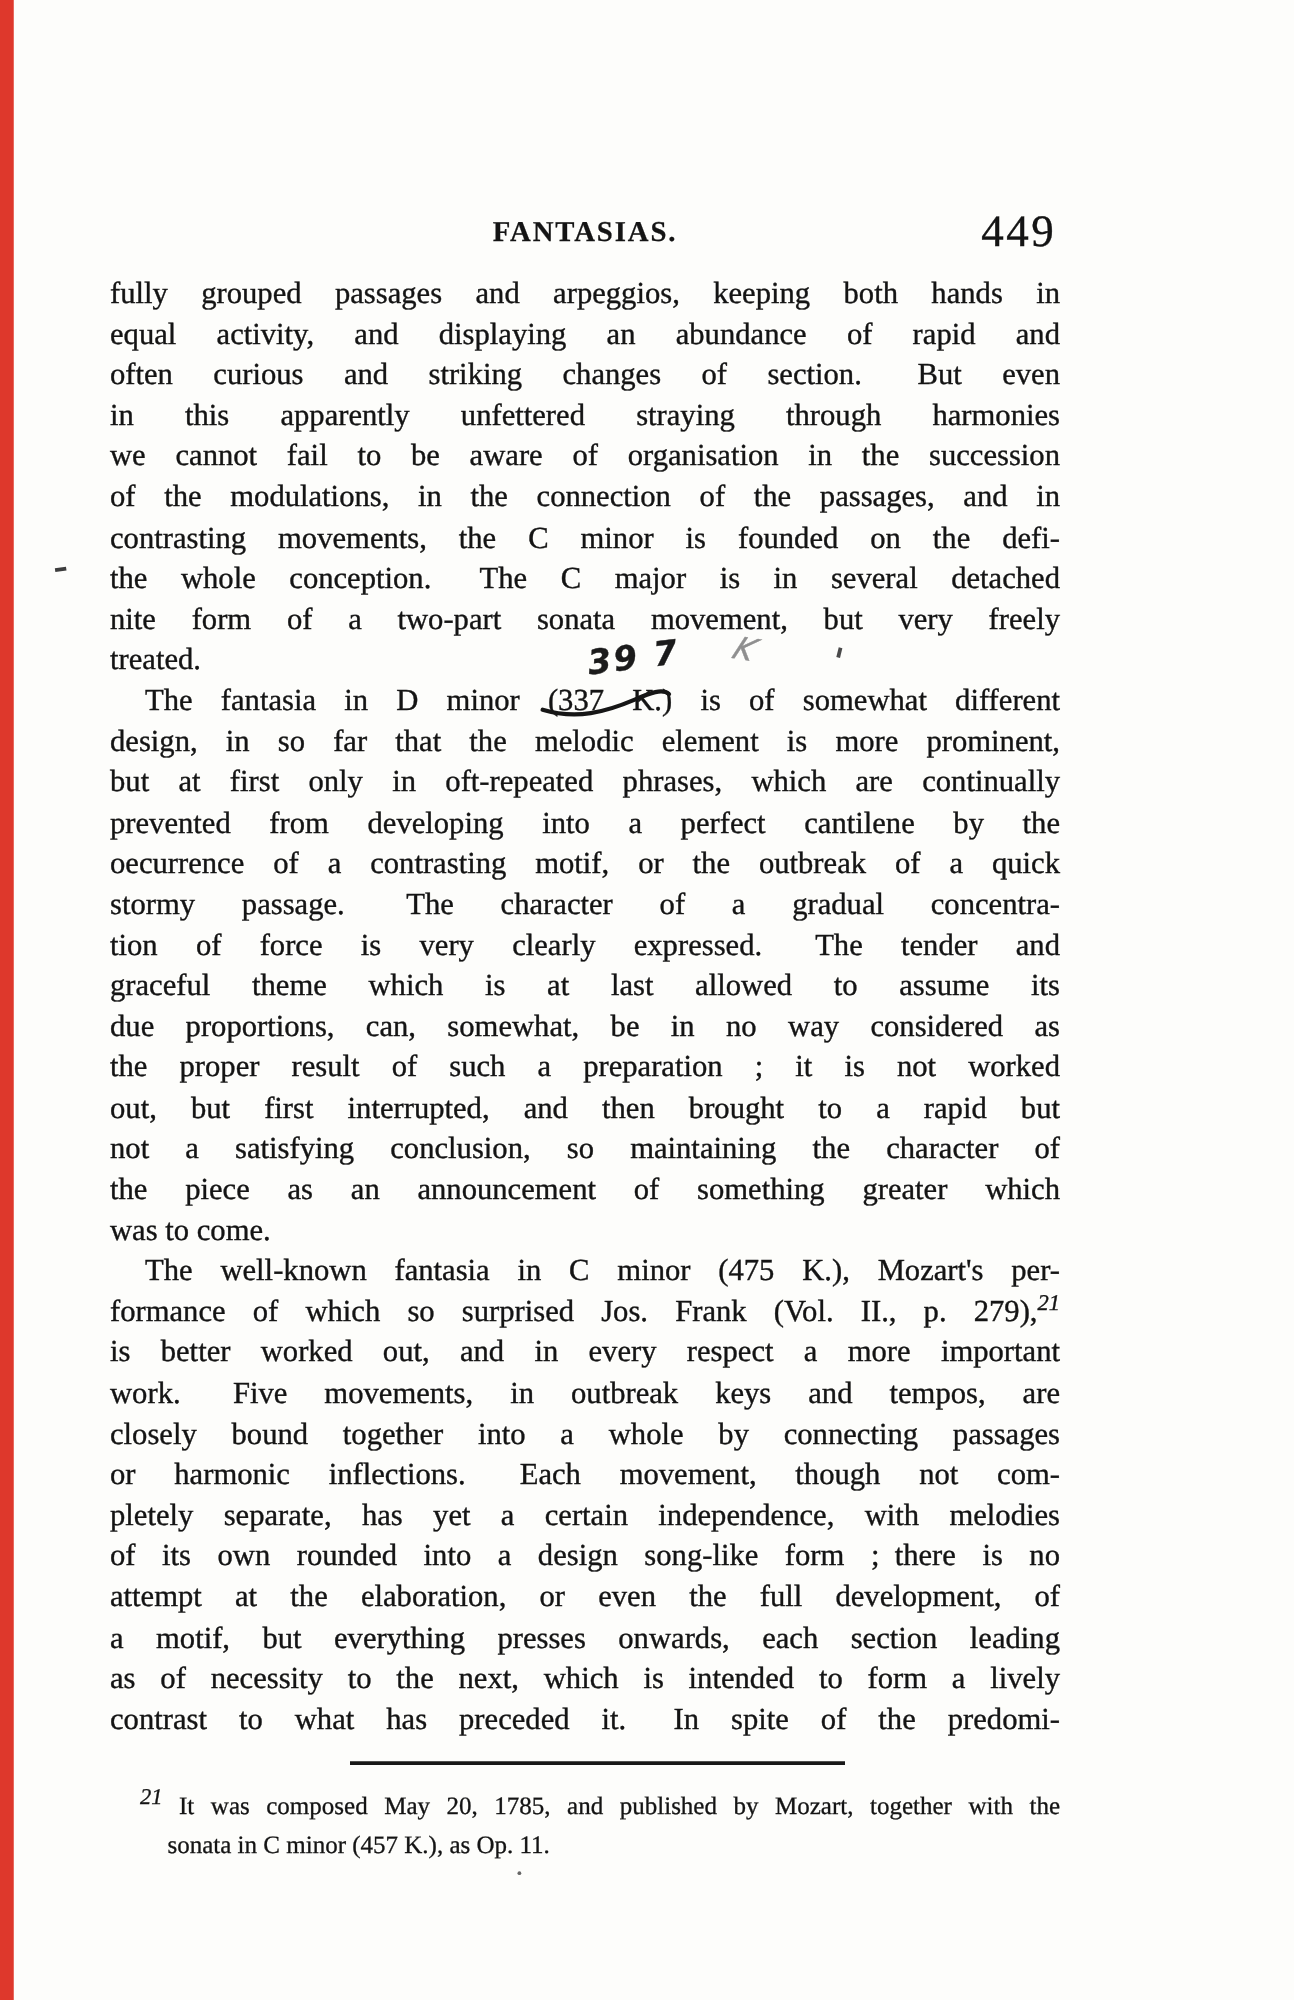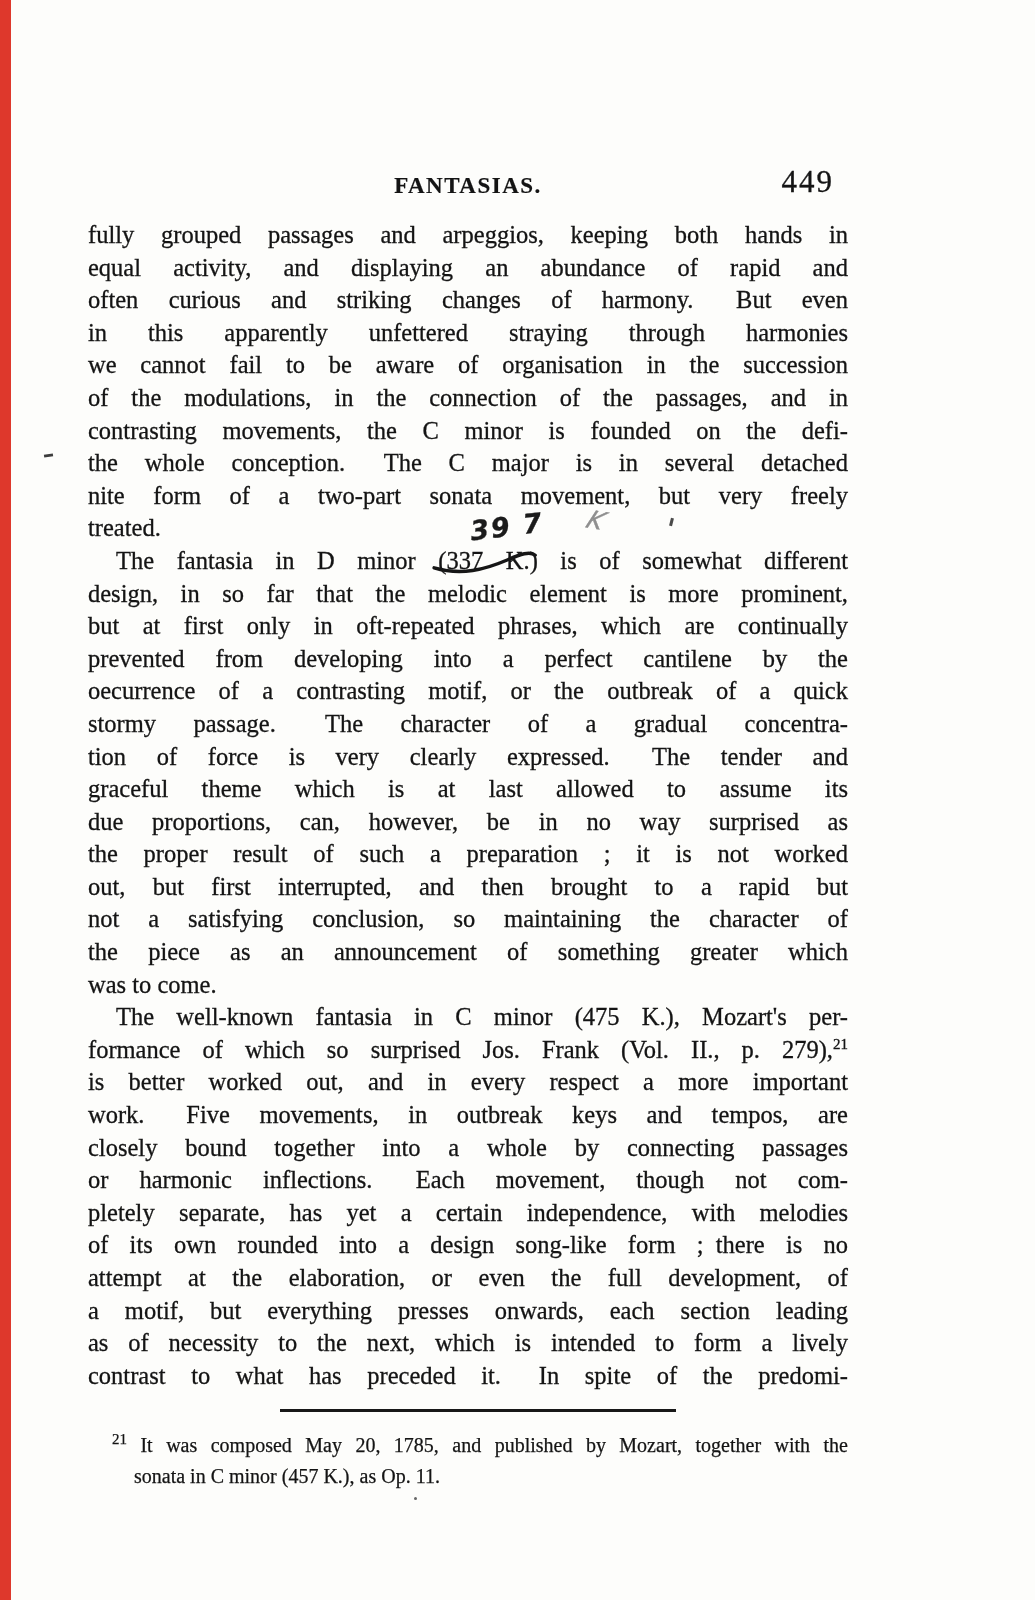--- a/index.html
+++ b/index.html
@@ -25,41 +25,42 @@
     width: 760px; height: 42px;
   }
   .header-title {
     position: absolute; left: 50%; top: 7px;
     transform: translateX(-50%);
     font-size: 23px; font-weight: bold;
     letter-spacing: 1.5px;
     -webkit-text-stroke: 0.2px currentColor;
   }
   .page-number {
-    position: absolute; right: 14px; top: -2px;
-    font-size: 31px; letter-spacing: 2px;
+    position: absolute; right: 3px; top: -2px;
+    font-size: 36px; letter-spacing: 2px;
     -webkit-text-stroke: 0.3px currentColor;
   }
   .text-block {
     position: absolute; left: 88px; top: 219px;
     width: 760px;
   }
   .line {
     height: 32.6px; line-height: 32.6px;
     font-size: 24.5px;
     text-align: justify;
     text-align-last: justify;
     -webkit-text-stroke: 0.3px currentColor;
     position: relative;
   }
   .line.indent { text-indent: 28px; }
   .line.noj { text-align-last: left; }
   .sup {
-    vertical-align: super; font-size: 15px; line-height: 0;
+    vertical-align: super; font-size: 18px; line-height: 0;
     letter-spacing: 0;
+    font-style: italic;
   }
   .struck { position: relative; white-space: nowrap; }
   .strike-svg {
     position: absolute; left: -6px; top: 1px;
     width: calc(100% + 14px); height: 100%;
     overflow: visible; pointer-events: none;
   }
   .annotation {
     position: absolute; left: 4px; top: -38px;
     font-family: "DejaVu Sans", sans-serif;
@@ -102,39 +103,39 @@
   <div class="red-edge" style="background: rgb(222, 56, 44);"></div>
 
   <div class="running-header">
     <div class="header-title">FANTASIAS.</div>
     <div class="page-number">449</div>
   </div>
 
   <div class="text-block">
       <div class="line">fully grouped passages and arpeggios, keeping both hands in</div>
       <div class="line">equal activity, and displaying an abundance of rapid and</div>
-      <div class="line">often curious and striking changes of harmony.  But even</div>
+      <div class="line">often curious and striking changes of section.  But even</div>
       <div class="line">in this apparently unfettered straying through harmonies</div>
       <div class="line">we cannot fail to be aware of organisation in the succession</div>
       <div class="line">of the modulations, in the connection of the passages, and in</div>
       <div class="line">contrasting movements, the C minor is founded on the defi-</div>
       <div class="line">the whole conception.  The C major is in several detached</div>
       <div class="line">nite form of a two-part sonata movement, but very freely</div>
       <div class="line noj">treated.</div>
       <div class="line indent">The fantasia in D minor <span class="struck">(337 K.<svg class="strike-svg" viewBox="0 0 100 30" preserveAspectRatio="none">
             <path d="M2 22 C 28 31, 50 24, 72 13 C 84 7, 93 3, 98 8" fill="none" stroke="#161616" stroke-width="3.4" vector-effect="non-scaling-stroke" stroke-linecap="round"></path>
           </svg><span class="annotation"><span>39 7</span><span class="pencil-mark">K</span></span></span>) is of somewhat different</div>
       <div class="line">design, in so far that the melodic element is more prominent,</div>
       <div class="line">but at first only in oft-repeated phrases, which are continually</div>
       <div class="line">prevented from developing into a perfect cantilene by the</div>
       <div class="line">oecurrence of a contrasting motif, or the outbreak of a quick</div>
       <div class="line">stormy passage.  The character of a gradual concentra-</div>
       <div class="line">tion of force is very clearly expressed.  The tender and</div>
       <div class="line">graceful theme which is at last allowed to assume its</div>
-      <div class="line">due proportions, can, however, be in no way surprised as</div>
+      <div class="line">due proportions, can, somewhat, be in no way considered as</div>
       <div class="line">the proper result of such a preparation ; it is not worked</div>
       <div class="line">out, but first interrupted, and then brought to a rapid but</div>
       <div class="line">not a satisfying conclusion, so maintaining the character of</div>
       <div class="line">the piece as an announcement of something greater which</div>
       <div class="line noj">was to come.</div>
       <div class="line indent">The well-known fantasia in C minor (475 K.), Mozart's per-</div>
       <div class="line">formance of which so surprised Jos. Frank (Vol. II., p. 279),<sup class="sup">21</sup></div>
       <div class="line">is better worked out, and in every respect a more important</div>
       <div class="line">work.  Five movements, in outbreak keys and tempos, are</div>
       <div class="line">closely bound together into a whole by connecting passages</div>

